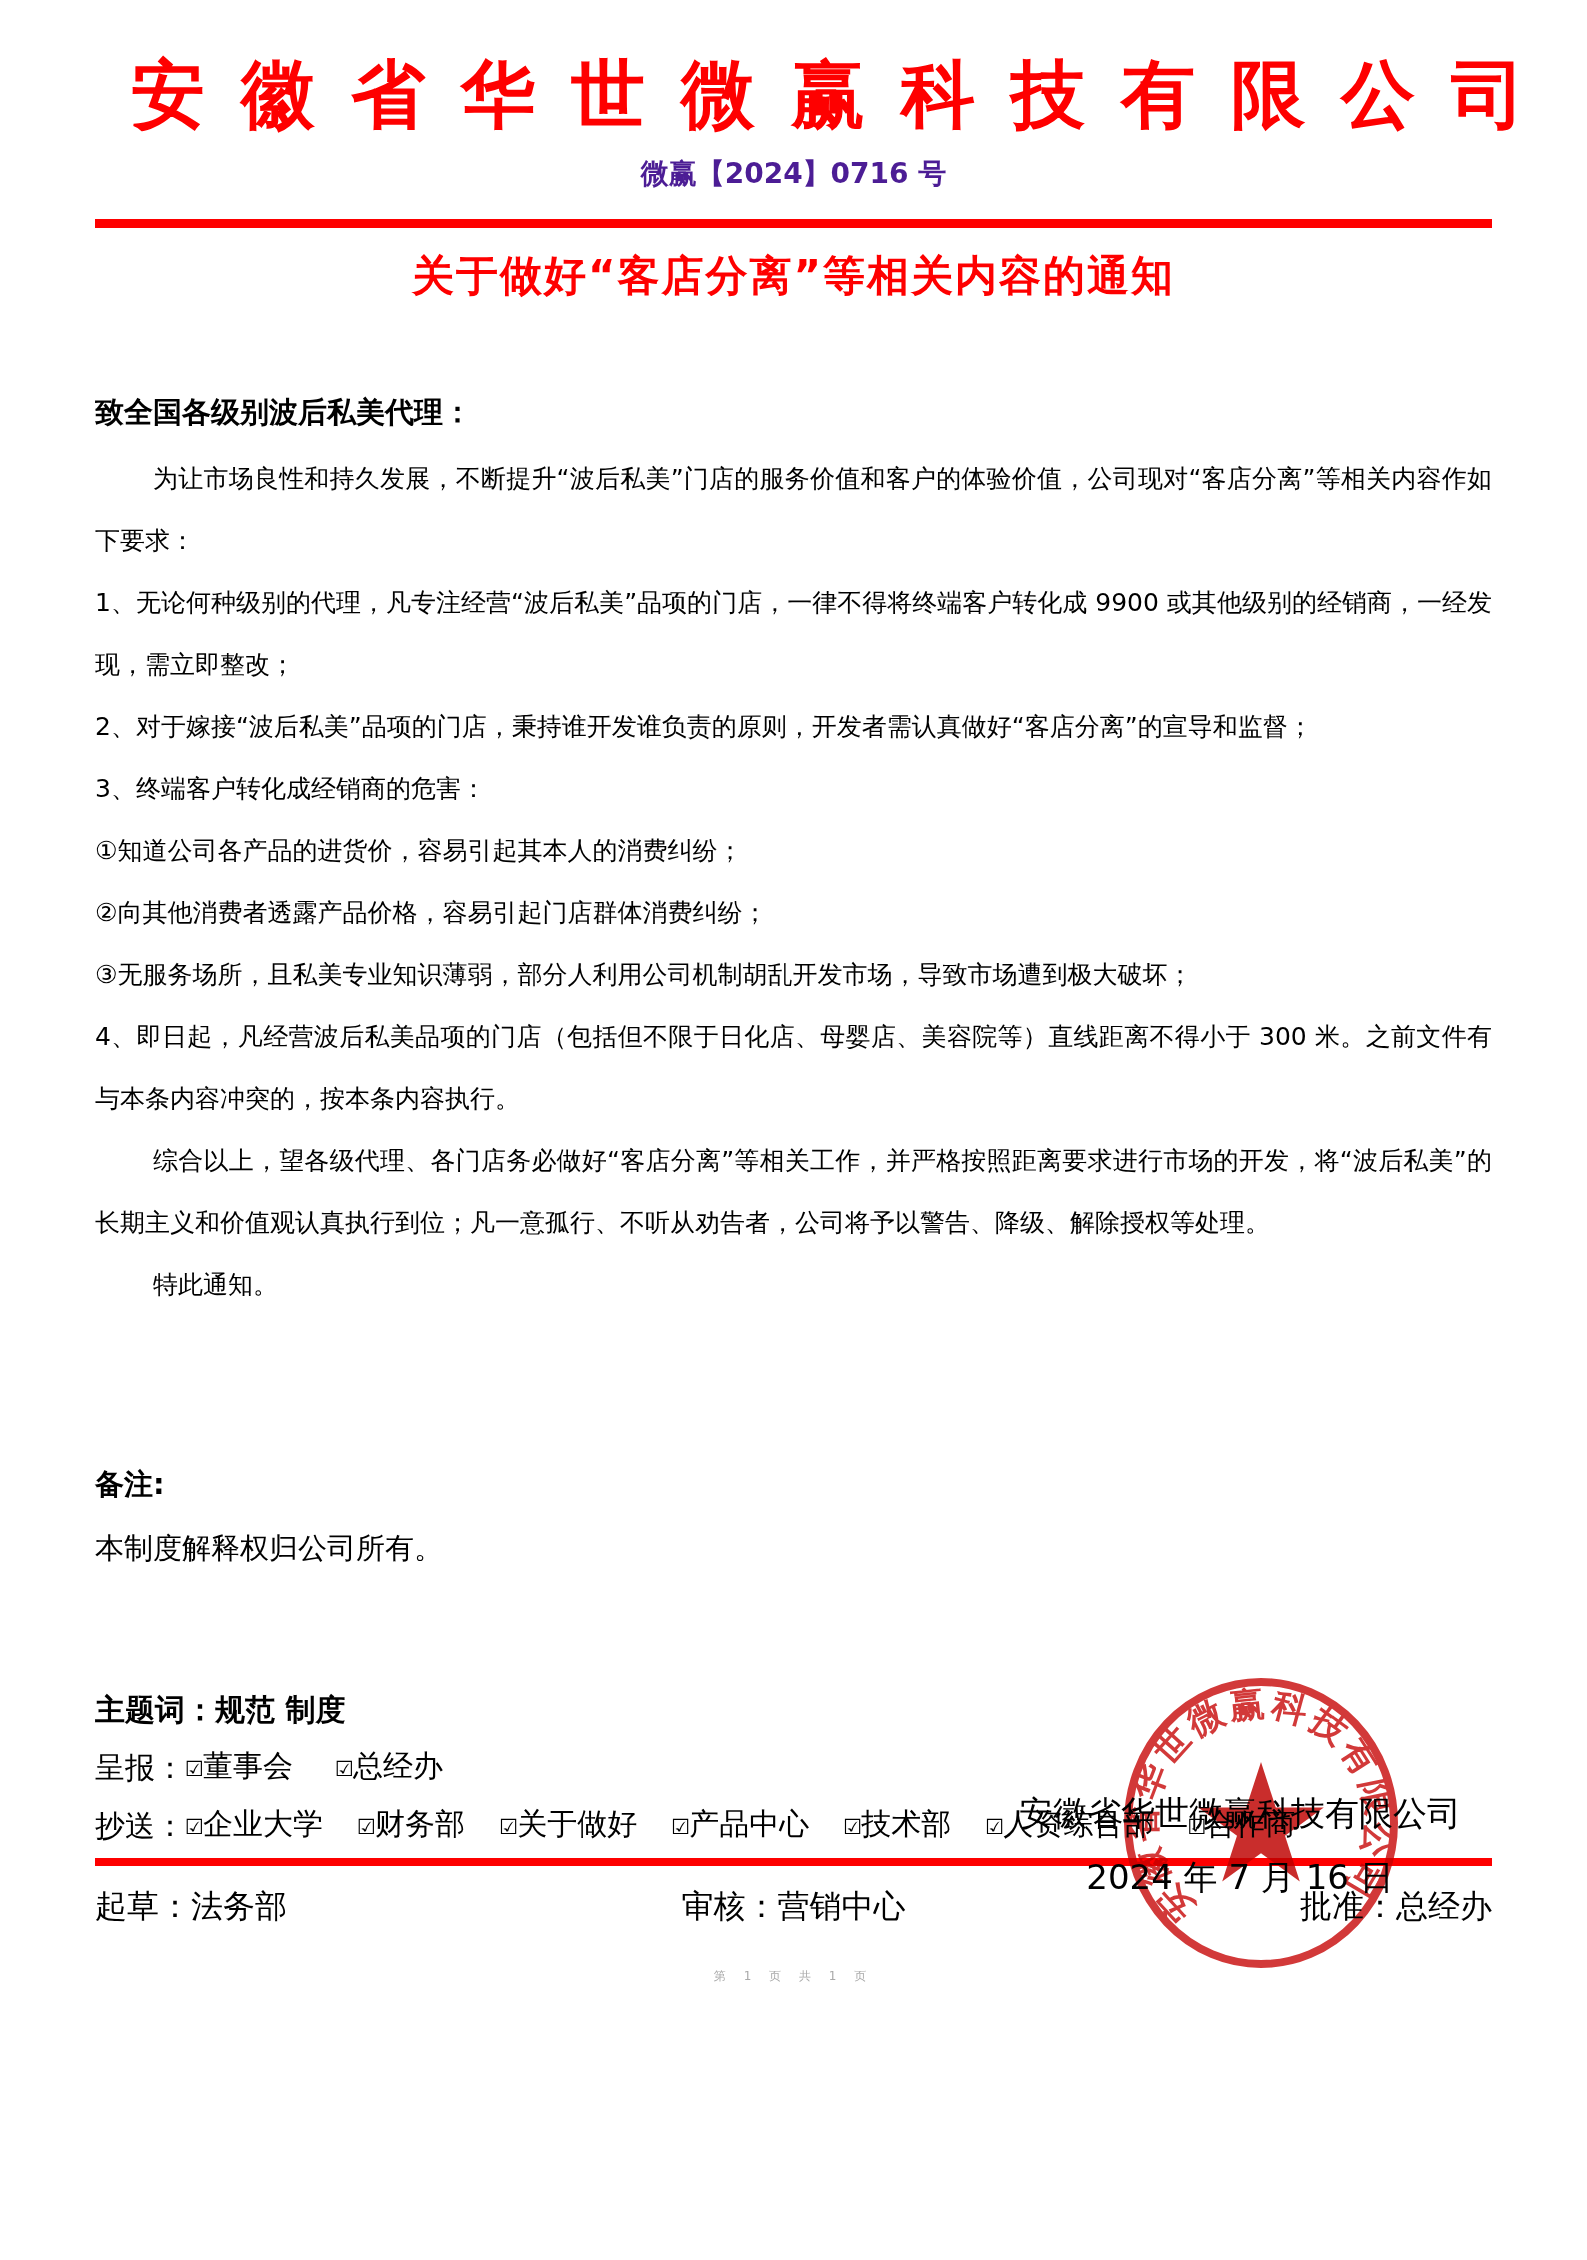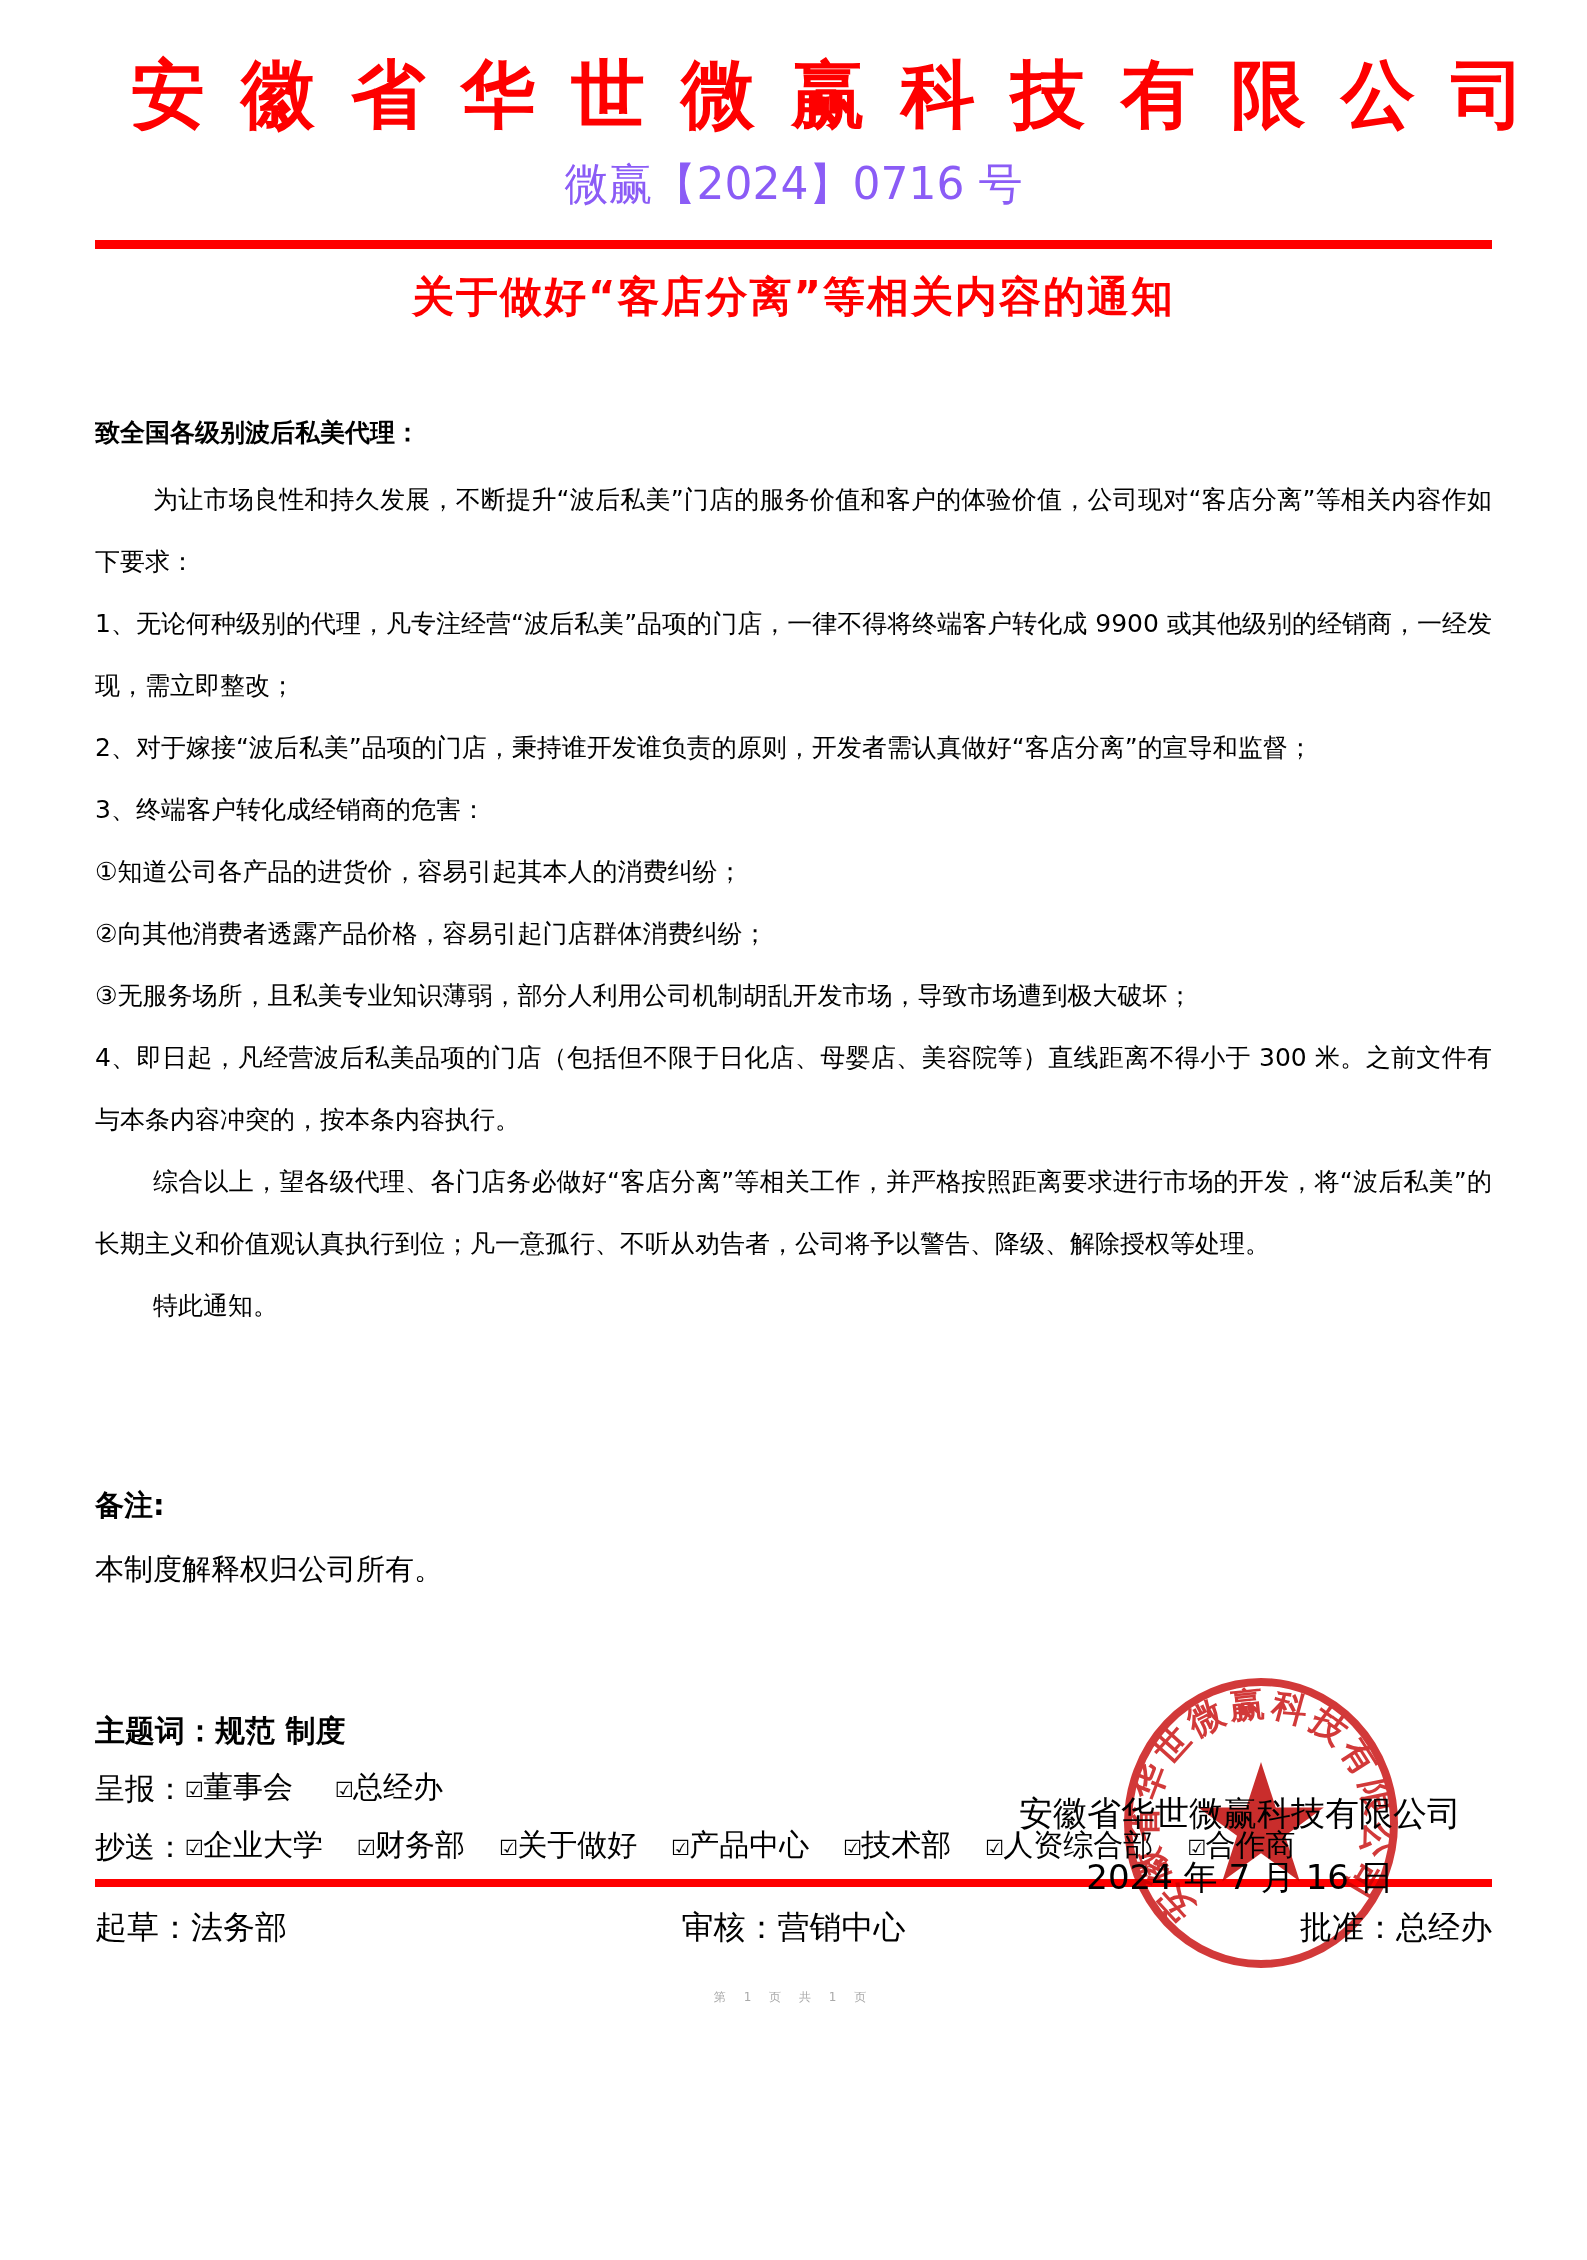--- a/index.html
+++ b/index.html
@@ -5,27 +5,27 @@
   html,body{margin:0;padding:0;background:#ffffff;}
   body{width:1587px;height:2260px;position:relative;
        font-family:"DejaVu Sans","Liberation Sans",sans-serif;color:#000;}
   .page{position:absolute;inset:0;background:#fff;overflow:hidden;}
   .content{margin:0 95px;position:relative;}
 
   
   .company-title{padding-top:52px;font-size:74px;font-weight:bold;color:#fe0000;
                  text-align:center;letter-spacing:36px;padding-left:36px;line-height:1.15;
                  white-space:nowrap;}
-  .doc-number{margin-top:18px;font-size:44px;font-weight:normal;color:#8b5cf6;text-align:center;}
+  .doc-number{margin-top:18px;font-size:28px;font-weight:bold;color:#4c1d95;text-align:center;}
   .red-divider{margin-top:26px;height:9px;background:#fe0000;}
   .notice-title{margin-top:20px;font-size:42px;font-weight:bold;color:#fe0000;
                 text-align:center;letter-spacing:2px;}
 
   
-  .salutation{margin-top:88px;font-size:25px;font-weight:bold;line-height:40px;}
+  .salutation{margin-top:88px;font-size:29px;font-weight:bold;line-height:40px;}
   .paragraphs{margin-top:16px;font-size:25px;line-height:62px;
               text-align:justify;text-justify:inter-ideograph;}
   .paragraphs p{margin:0;}
   .paragraphs p.indent{text-indent:58px;}
 
   
   .remark-label{margin-top:148px;font-size:29px;font-weight:bold;line-height:40px;}
   .remark-text{margin-top:24px;font-size:29px;line-height:40px;}
 
   

